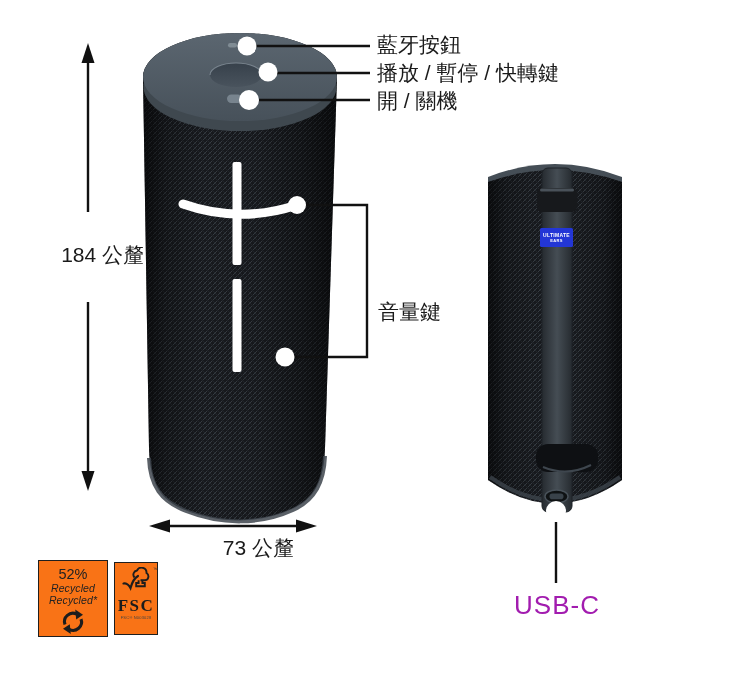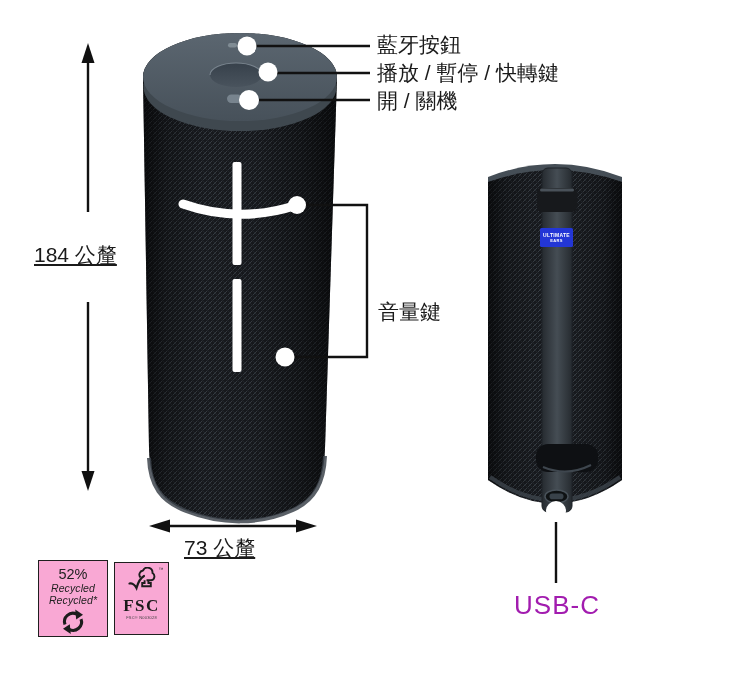--- a/index.html
+++ b/index.html
@@ -14,21 +14,21 @@
     border-radius: 30px;
   }
   .art { position: absolute; }
   .label {
     position: absolute;
     color: #1a1a1a;
     font-size: 21px;
     line-height: 23px;
     white-space: nowrap;
   }
-  .label.center { text-align: left; text-decoration: underline; }
+  .label.center { text-align: right; }
   .usb-label {
     position: absolute;
     left: 505px; top: 590px; width: 104px;
     text-align: center;
     font-size: 26px;
     letter-spacing: 1px;
     color: #a21caf;
   }
   .ue-badge {
     position: absolute;
@@ -38,26 +38,26 @@
     border-radius: 1.5px;
     display: flex; flex-direction: column;
     align-items: center; justify-content: center;
     color: #fff;
   }
   .ue-badge .l1 { font-size: 5px; font-weight: bold; letter-spacing: .3px; line-height: 6px; }
   .ue-badge .l2 { font-size: 4px; font-weight: bold; letter-spacing: .3px; line-height: 5px; }
   .cert-box {
     position: absolute;
     border: 1.6px solid #1f1f1f;
-    background: #f9a8d4;
+    background: #f97316;
     display: flex; flex-direction: column;
     align-items: center;
   }
   .cert-box.recycled { left: 38px; top: 560px; width: 70px; height: 77px; padding-top: 6px; }
-  .cert-box.fsc { left: 114px; top: 562px; width: 55px; height: 73px; padding-top: 4px; }
+  .cert-box.fsc { left: 114px; top: 562px; width: 44px; height: 73px; padding-top: 4px; }
   .recycled .pct { font-size: 14.5px; font-weight: 500; color: #222; line-height: 15px; }
   .recycled .small { font-size: 10.5px; color: #222; line-height: 12px; letter-spacing: .1px; font-style: italic; }
   .fsc-name { font-family: "Liberation Serif", serif; font-size: 17px; font-weight: bold; letter-spacing: 1.5px; color: #1b1b1b; line-height: 17px; }
   .fsc-license { font-size: 4px; color: #444; letter-spacing: .2px; margin-top: 1px; }
   .fsc-icon-wrap { position: relative; }
   .fsc-tm { position: absolute; right: -7px; top: -1px; font-size: 5px; color: #333; }
 </style>
 </head>
 <body>
 

